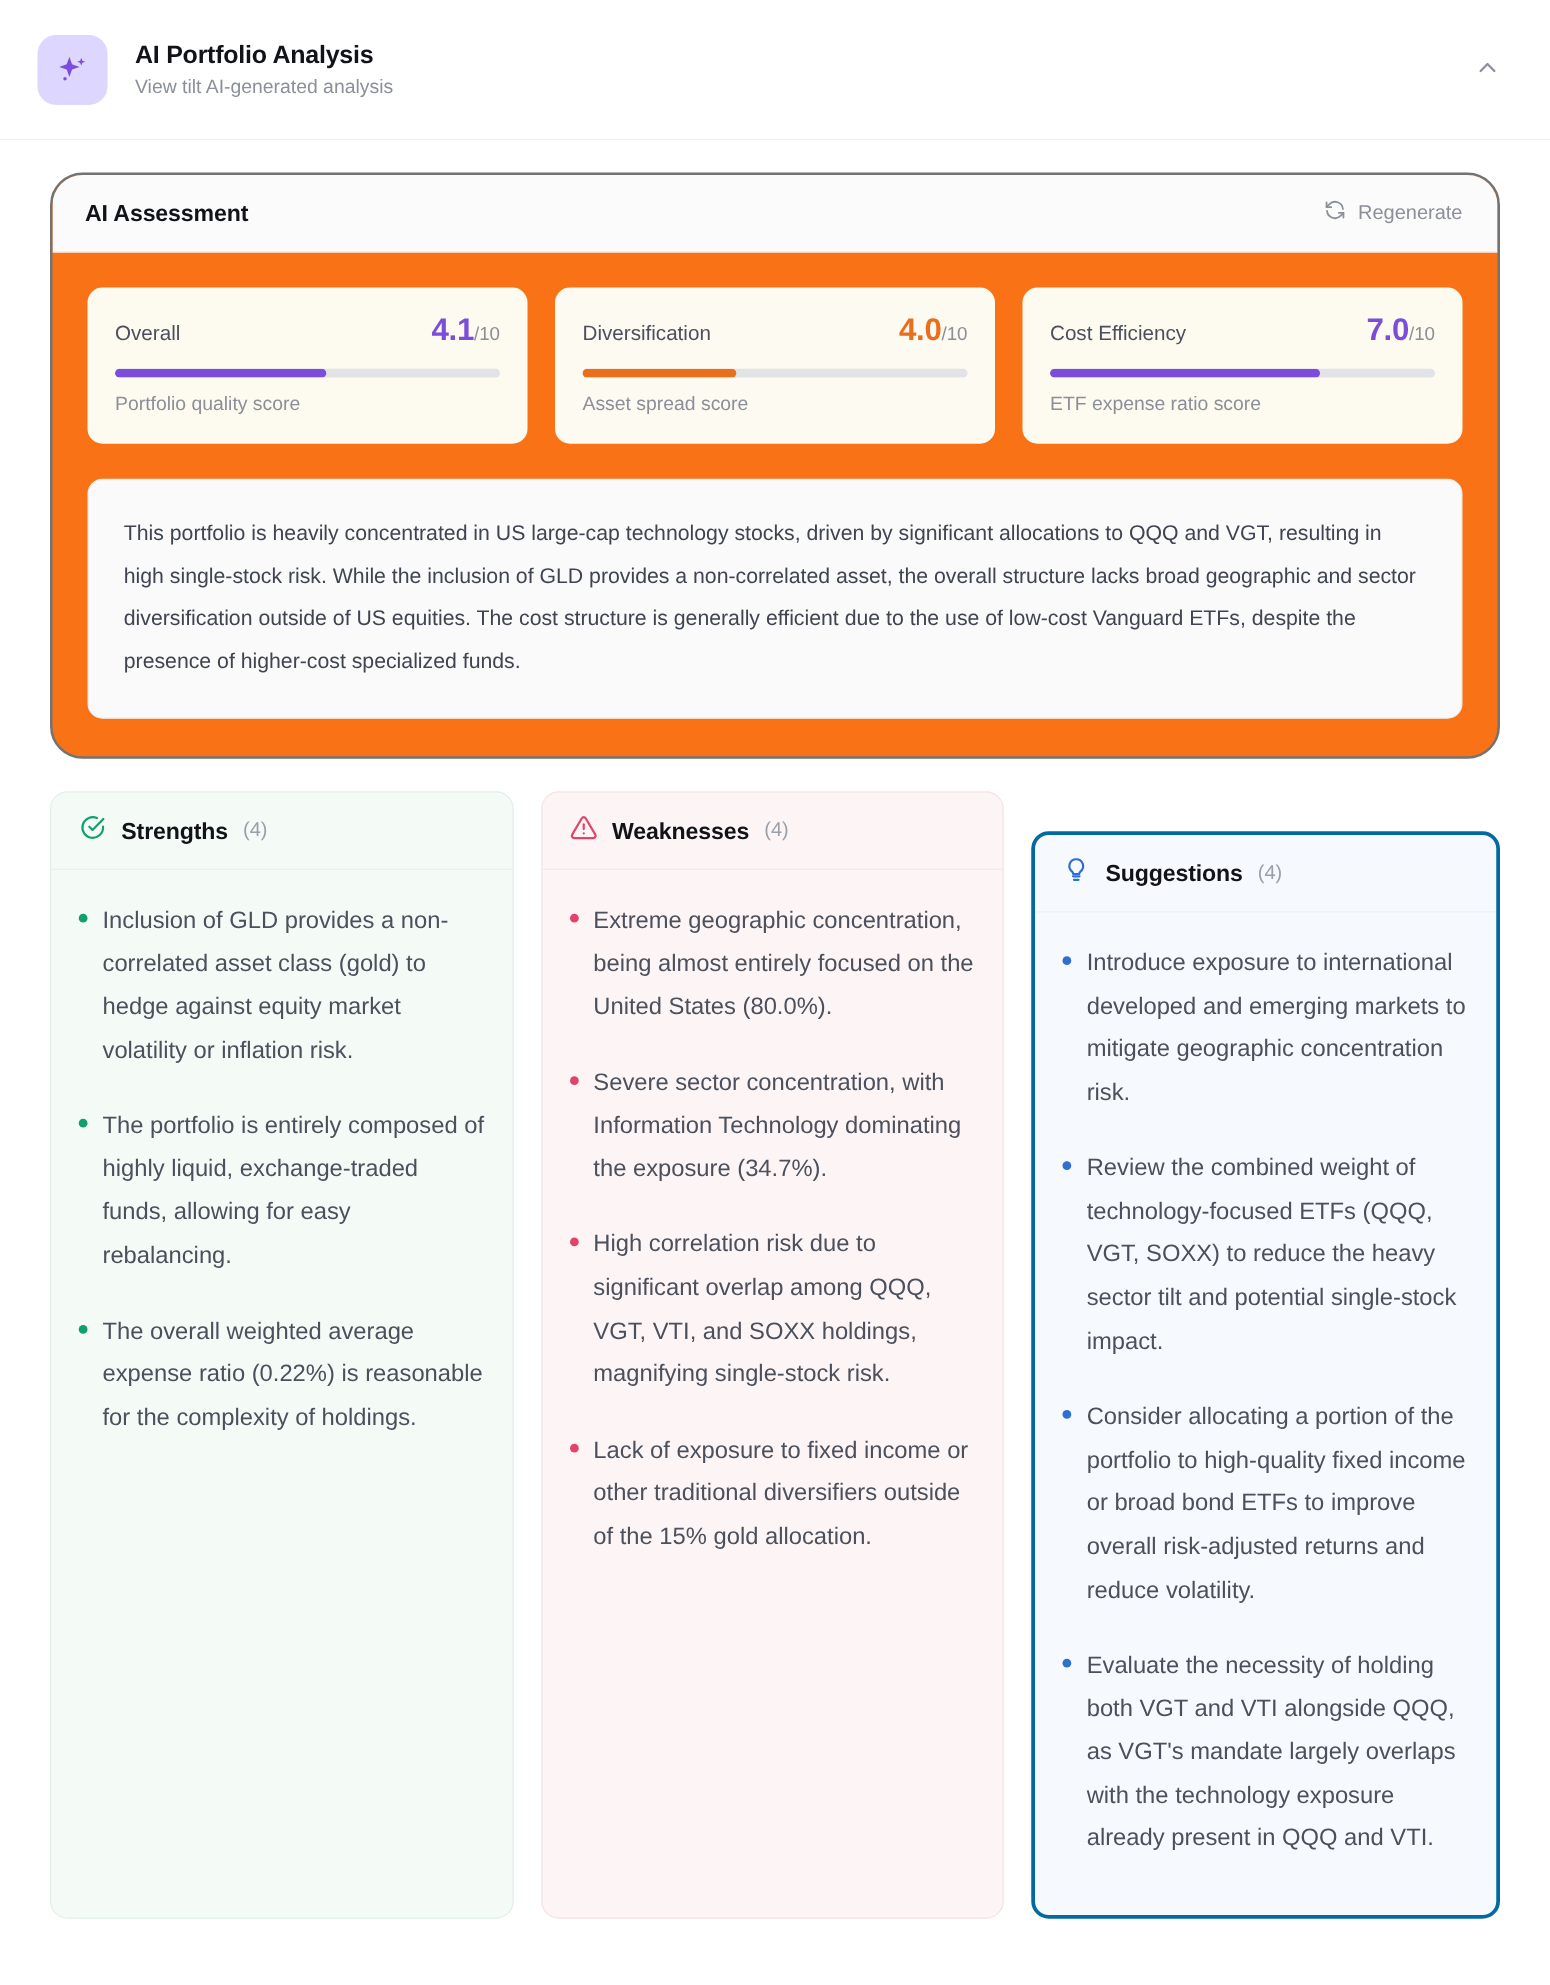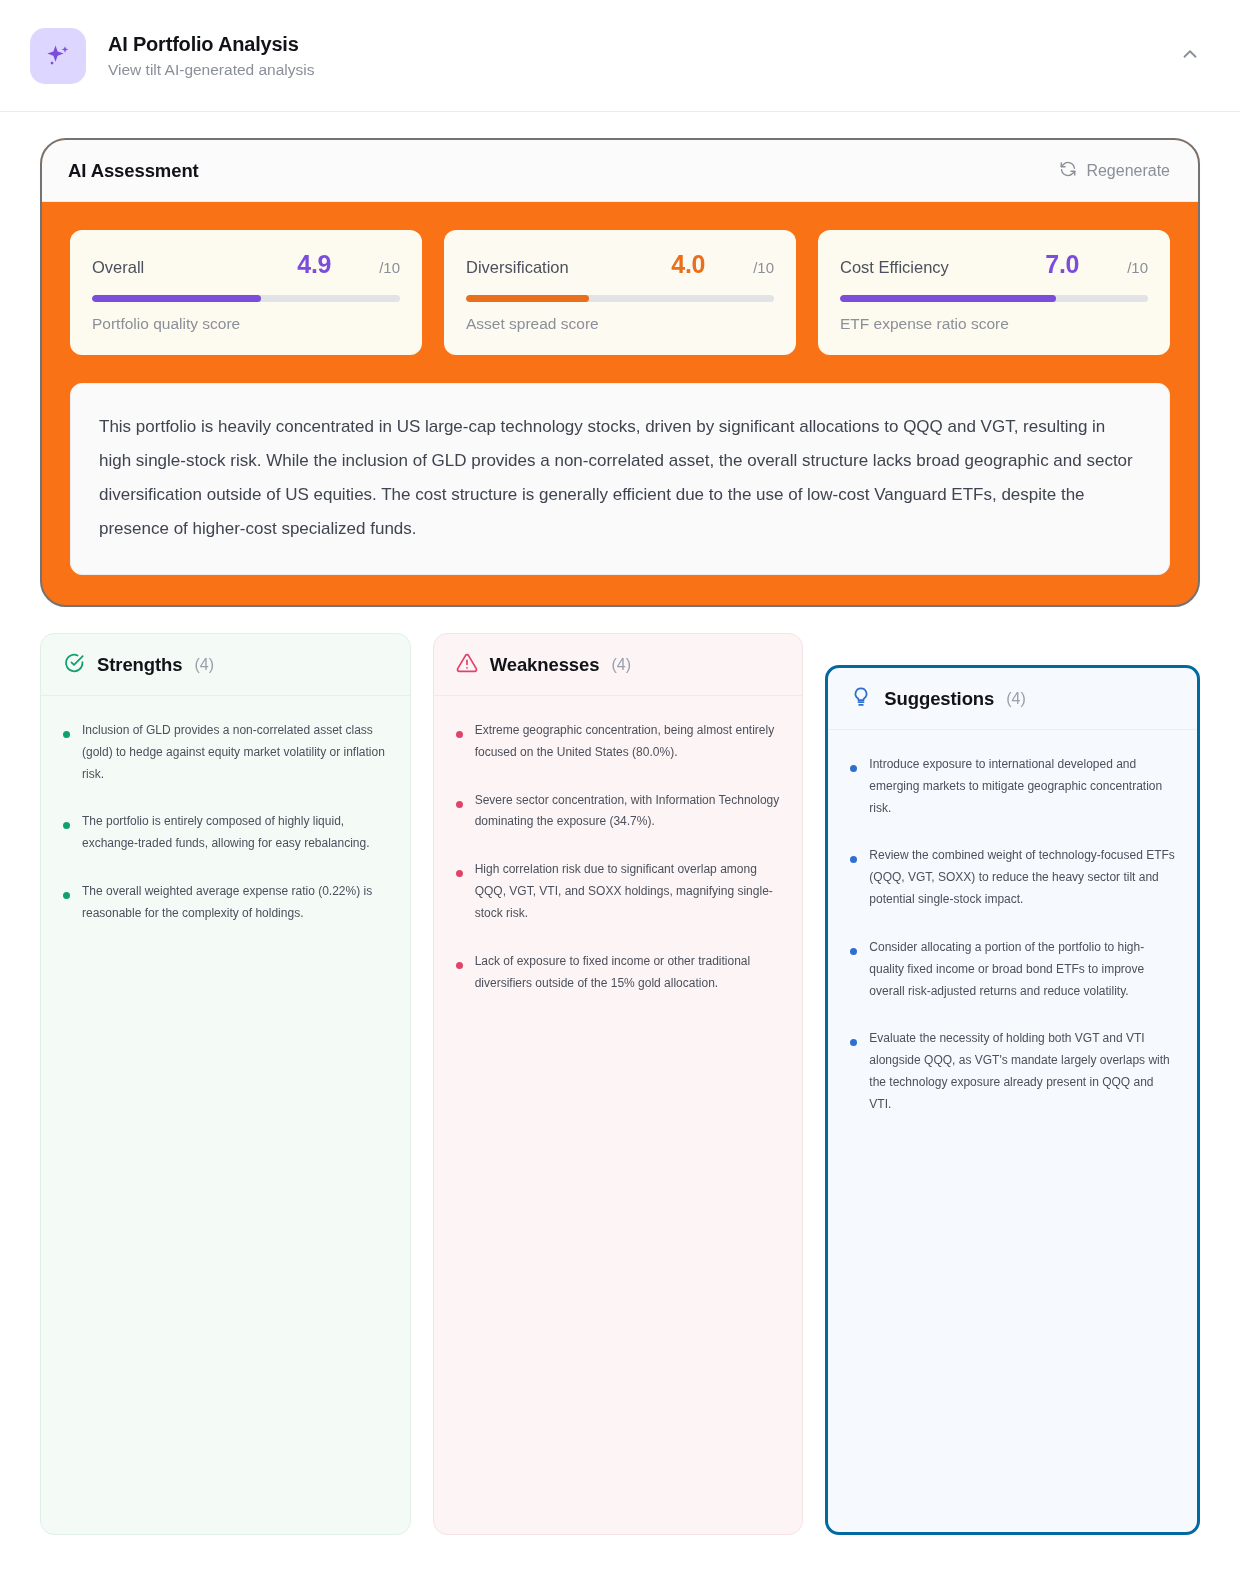--- a/index.html
+++ b/index.html
@@ -121,21 +121,20 @@
   .score-value-wrap { white-space: nowrap; }
   .score-value {
     font-size: 25px;
     font-weight: 700;
     letter-spacing: -0.3px;
   }
   .score-denom {
     font-size: 15px;
     color: #8b8f99;
     font-weight: 400;
-    margin-left: 48px;
   }
   .score-bar {
     height: 7px;
     border-radius: 4px;
     background: #e2e3e7;
     margin-top: 16px;
     overflow: hidden;
   }
   .score-bar span {
     display: block;
@@ -197,21 +196,21 @@
   }
   .col-list {
     list-style: none;
     padding: 24px 22px 26px 22px;
     flex: 1 1 auto;
   }
   .col-list li {
     display: flex;
     gap: 12px;
     margin-bottom: 26px;
-    font-size: 12px;
+    font-size: 19px;
     line-height: 1.82;
     color: #4b505c;
   }
   .col-list li:last-child { margin-bottom: 0; }
   .dot {
     flex: 0 0 auto;
     width: 7px; height: 7px;
     border-radius: 50%;
     margin-top: 11px;
   }
@@ -262,21 +261,21 @@
         <span>Regenerate</span>
       </button>
     </div>
 
     <div class="scores">
 
       <div class="score-card" id="score-0" style="background: rgb(253, 251, 239);">
         <div class="score-top">
           <div class="score-label">Overall</div>
           <div class="score-value-wrap">
-            <span class="score-value" id="score-0-val" style="color: rgb(124, 77, 219);">4.9</span><span class="score-denom">/10</span>
+            <span class="score-value" id="score-0-val" style="color: rgb(124, 77, 219);">4.1</span><span class="score-denom">/10</span>
           </div>
         </div>
         <div class="score-bar">
             <span id="score-0-bar" style="width: 55%; background: rgb(124, 77, 219);"></span>
           </div>
         <div class="score-desc">Portfolio quality score</div>
       </div>
 
       <div class="score-card" id="score-1" style="background: rgb(253, 250, 242);">
         <div class="score-top">

